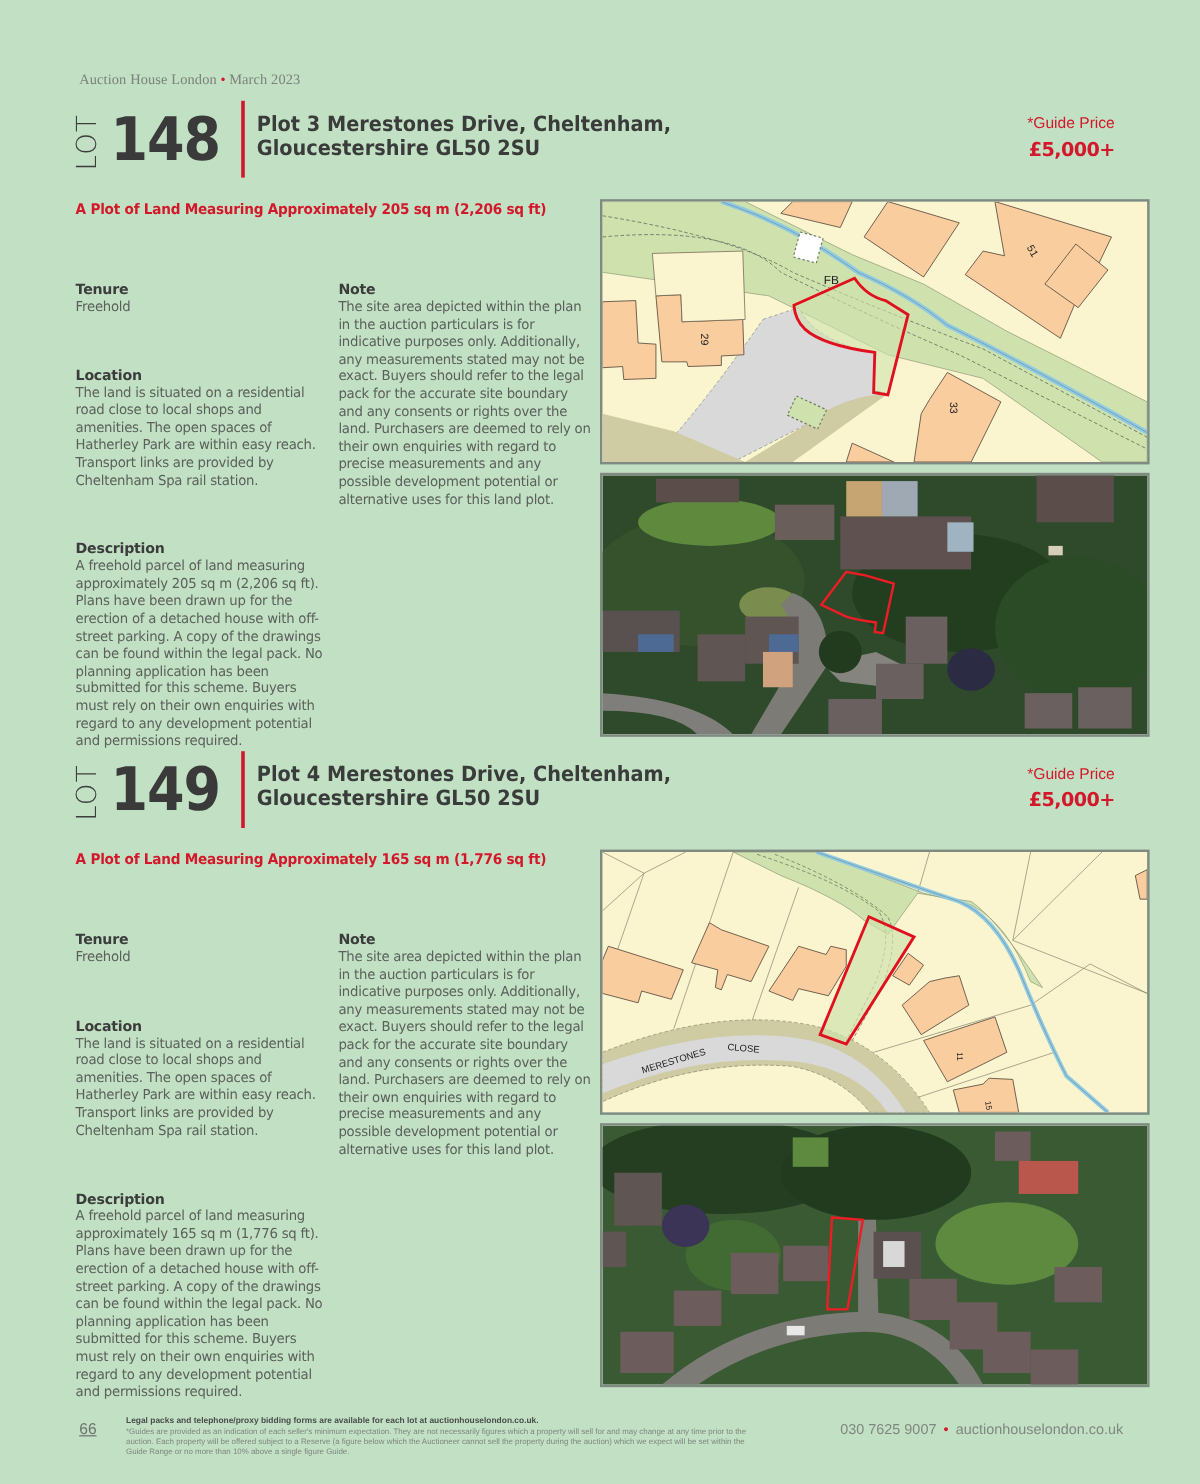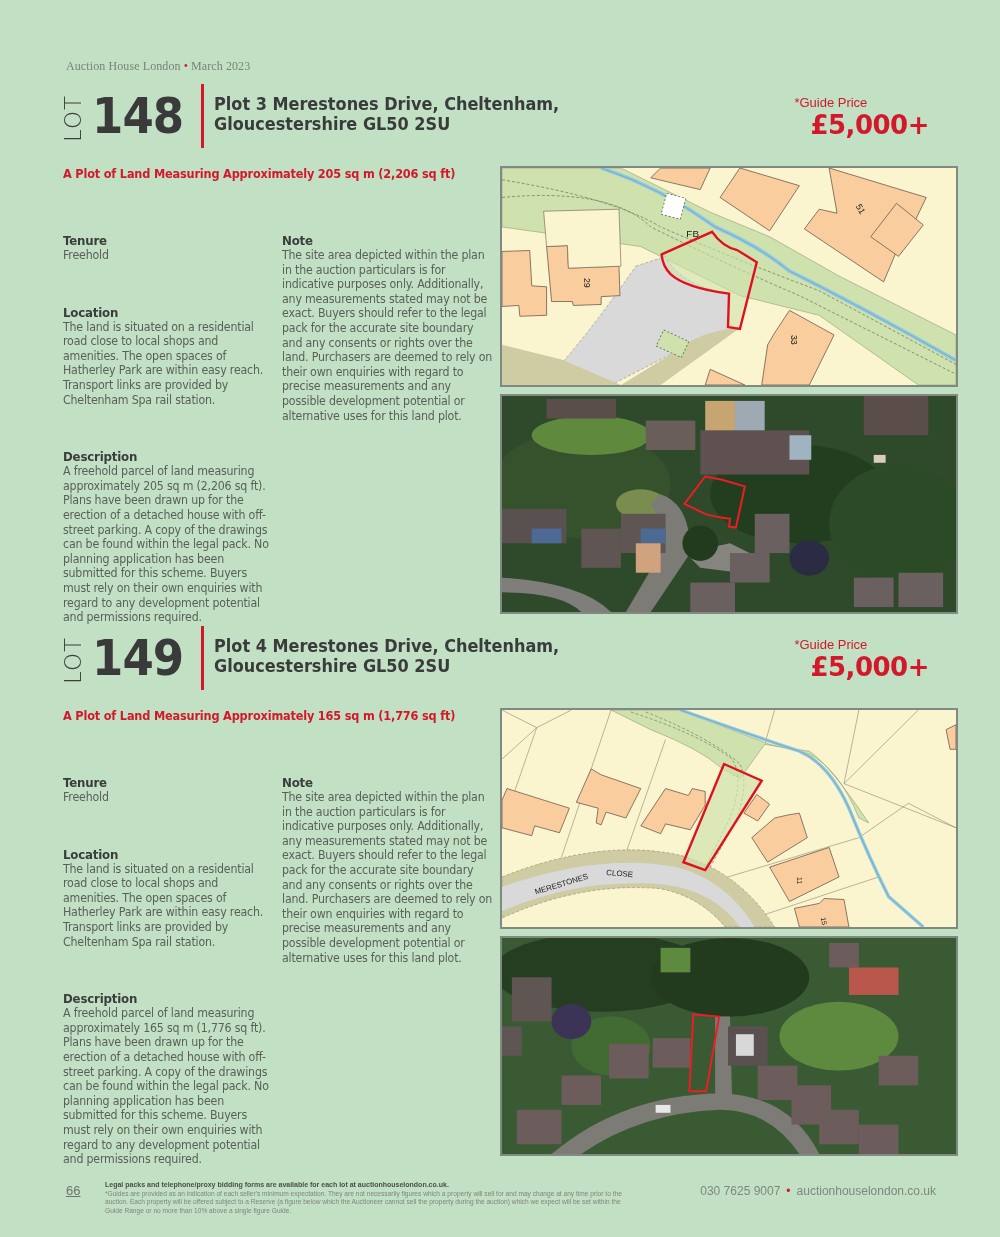--- a/index.html
+++ b/index.html
@@ -35,25 +35,25 @@
   .lot-rule {
     position: absolute; left: 201px; top: -8px; width: 3px; height: 64px; background: #d3182b;
   }
   .lot-title {
     position: absolute; left: 214px; top: 2px;
     font-family: "DejaVu Sans", sans-serif; font-weight: bold; font-size: 17.5px;
     line-height: 20px; color: #3a3b3b; transform: scaleX(0.92); transform-origin: 0 0;
     white-space: nowrap;
   }
   .guide {
-    position: absolute; right: 71px; top: 0; color: #d3182b;
+    position: absolute; right: 71px; top: 0; text-align: right; color: #d3182b;
   }
   .guide-label { font-size: 13px; line-height: 16px; font-family: "Liberation Sans", sans-serif; }
   .guide-price {
-    font-family: "DejaVu Sans", sans-serif; font-weight: bold; font-size: 26px;
+    font-family: "DejaVu Sans", sans-serif; font-weight: bold; font-size: 16px;
     line-height: 28px; letter-spacing: -0.5px; margin-left: 16px;
   }
   .subtitle {
     position: absolute; left: 63px;
     font-family: "DejaVu Sans", sans-serif; font-weight: bold; font-size: 12.2px;
     color: #d3182b; letter-spacing: -0.2px; white-space: nowrap;
     transform: scaleX(0.93); transform-origin: 0 0;
   }
   .col {
     position: absolute; font-family: "DejaVu Sans", sans-serif; font-size: 11.4px;

